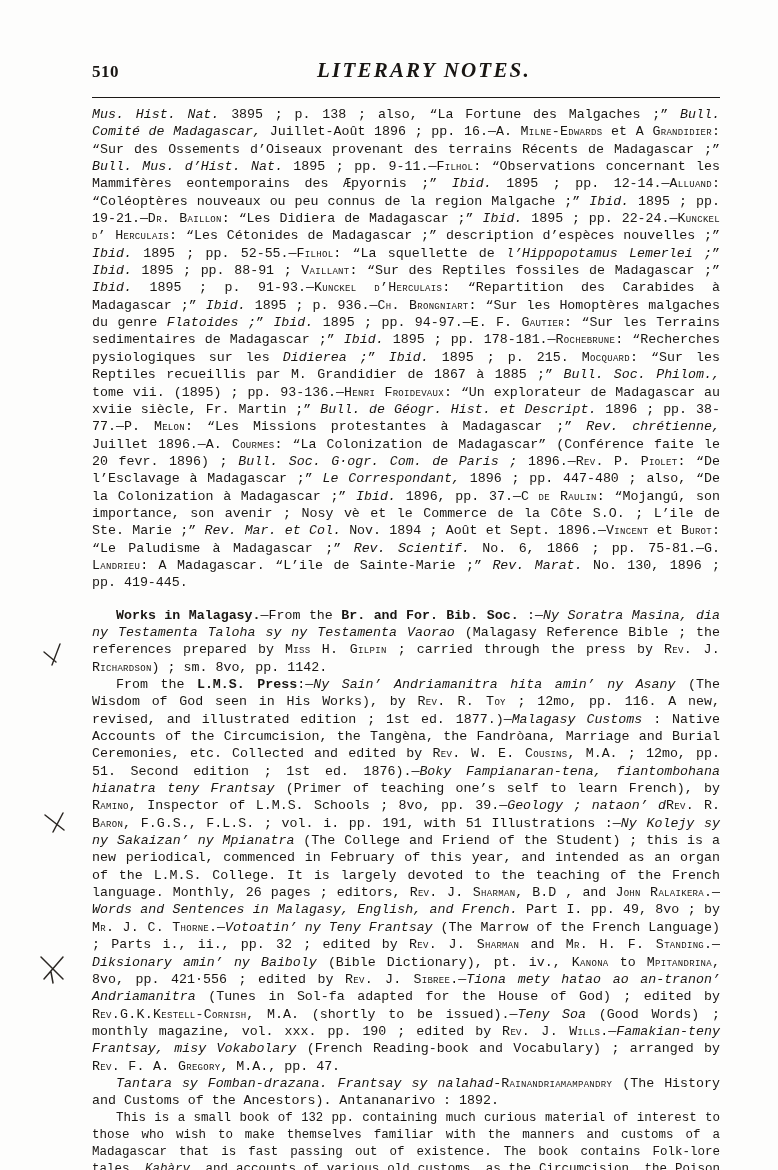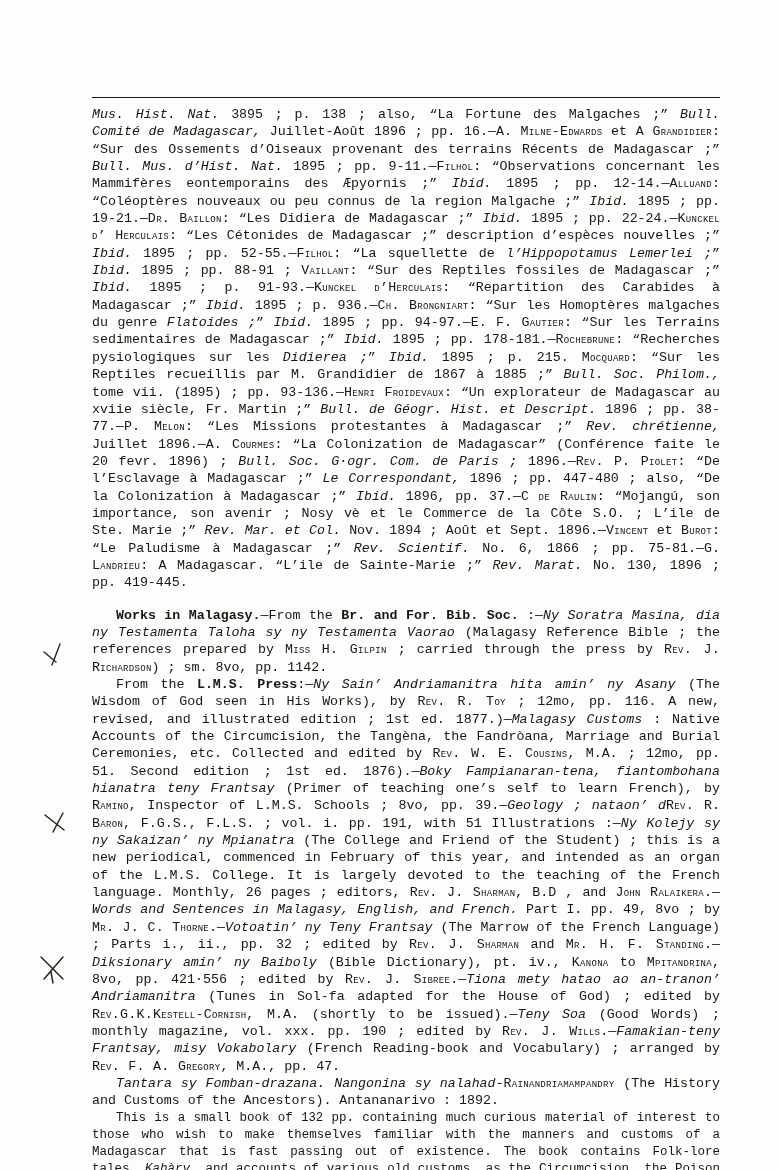--- a/index.html
+++ b/index.html
@@ -109,33 +109,37 @@
 
   .mark-1 { left: 40px; top: 638px; }
   .mark-2 { left: 42px; top: 806px; }
   .mark-3 { left: 38px; top: 952px; }
 </style>
 </head>
 <body>
 
 <div class="page">
 
+  <div class="header-row">
+    <div class="folio">510</div>
+    <div class="running-title">LITERARY NOTES.</div>
+  </div>
   <div class="rule"></div>
 
   <div class="textblock">
 
     <p class="para"><span class="it">Mus. Hist. Nat.</span> 3895 ; p. 138 ; also, “La Fortune des Malgaches ;” <span class="it">Bull. Comité de Madagascar,</span> Juillet-Août 1896 ; pp. 16.—A. <span class="sc">Milne-Edwards</span> et A <span class="sc">Grandidier</span>: “Sur des Ossements d’Oiseaux provenant des terrains Récents de Madagascar ;” <span class="it">Bull. Mus. d’Hist. Nat.</span> 1895 ; pp. 9-11.—<span class="sc">Filhol</span>: “Observations concernant les Mammifères eontemporains des Æpyornis ;” <span class="it">Ibid.</span> 1895 ; pp. 12-14.—<span class="sc">Alluand</span>: “Coléoptères nouveaux ou peu connus de la region Malgache ;” <span class="it">Ibid.</span> 1895 ; pp. 19-21.—<span class="sc">Dr. Baillon</span>: “Les Didiera de Madagascar ;” <span class="it">Ibid.</span> 1895 ; pp. 22-24.—<span class="sc">Kunckel d’ Herculais</span>: “Les Cétonides de Madagascar ;” description d’espèces nouvelles ;” <span class="it">Ibid.</span> 1895 ; pp. 52-55.—<span class="sc">Filhol</span>: “La squellette de <span class="it">l’Hippopotamus Lemerlei ;</span>” <span class="it">Ibid.</span> 1895 ; pp. 88-91 ; <span class="sc">Vaillant</span>: “Sur des Reptiles fossiles de Madagascar ;” <span class="it">Ibid.</span> 1895 ; p. 91-93.—<span class="sc">Kunckel d’Herculais</span>: “Repartition des Carabides à Madagascar ;” <span class="it">Ibid.</span> 1895 ; p. 936.—<span class="sc">Ch. Brongniart</span>: “Sur les Homoptères malgaches du genre <span class="it">Flatoides ;</span>” <span class="it">Ibid.</span> 1895 ; pp. 94-97.—E. F. <span class="sc">Gautier</span>: “Sur les Terrains sedimentaires de Madagascar ;” <span class="it">Ibid.</span> 1895 ; pp. 178-181.—<span class="sc">Rochebrune</span>: “Recherches pysiologiques sur les <span class="it">Didierea ;</span>” <span class="it">Ibid.</span> 1895 ; p. 215.  <span class="sc">Mocquard</span>: “Sur les Reptiles recueillis par M. Grandidier de 1867 à 1885 ;” <span class="it">Bull. Soc. Philom.,</span> tome vii. (1895) ; pp. 93-136.—<span class="sc">Henri Froidevaux</span>: “Un explorateur de Madagascar au xviie siècle, Fr. Martin ;” <span class="it">Bull. de Géogr. Hist. et Descript.</span> 1896 ; pp. 38-77.—P. <span class="sc">Melon</span>: “Les Missions protestantes à Madagascar ;” <span class="it">Rev. chrétienne,</span> Juillet 1896.—A. <span class="sc">Courmes</span>: “La Colonization de Madagascar” (Conférence faite le 20 fevr. 1896) ; <span class="it">Bull. Soc. G·ogr. Com. de Paris ;</span> 1896.—<span class="sc">Rev</span>. P. <span class="sc">Piolet</span>: “De l’Esclavage à Madagascar ;” <span class="it">Le Correspondant,</span> 1896 ; pp. 447-480 ; also, “De la Colonization à Madagascar ;” <span class="it">Ibid.</span> 1896, pp. 37.—C <span class="sc">de Raulin</span>: “Mojangú, son importance, son avenir ; Nosy vè et le Commerce de la Côte S.O. ; L’ile de Ste. Marie ;” <span class="it">Rev. Mar. et Col.</span> Nov. 1894 ; Août et Sept. 1896.—<span class="sc">Vincent</span> et <span class="sc">Burot</span>: “Le Paludisme à Madagascar ;” <span class="it">Rev. Scientif.</span> No. 6, 1866 ; pp. 75-81.—G. <span class="sc">Landrieu</span>: A Madagascar.  “L’ile de Sainte-Marie ;” <span class="it">Rev. Marat.</span> No. 130, 1896 ; pp. 419-445.</p>
 
     <div class="gap"></div>
 
     <p class="para indent"><span class="b">Works in Malagasy.</span>—From the <span class="b">Br. and For. Bib. Soc.</span> :—<span class="it">Ny Soratra Masina, dia ny Testamenta Taloha sy ny Testamenta Vaorao</span> (Malagasy Reference Bible ; the references prepared by <span class="sc">Miss H. Gilpin</span> ; carried through the press by <span class="sc">Rev. J. Richardson</span>) ; sm. 8vo, pp. 1142.</p>
 
     <p class="para indent">From the <span class="b">L.M.S. Press</span>:—<span class="it">Ny Sain’ Andriamanitra hita amin’ ny Asany</span> (The Wisdom of God seen in His Works), by <span class="sc">Rev. R. Toy</span> ; 12mo, pp. 116.  A new, revised, and illustrated edition ; 1st ed. 1877.)—<span class="it">Malagasy Customs</span> : Native Accounts of the Circumcision, the Tangèna, the Fandròana, Marriage and Burial Ceremonies, etc.  Collected and edited by <span class="sc">Rev. W. E. Cousins</span>, M.A. ; 12mo, pp. 51.  Second edition ; 1st ed. 1876).—<span class="it">Boky Fampianaran-tena, fiantombohana hianatra teny Frantsay</span> (Primer of teaching one’s self to learn French), by <span class="sc">Ramino</span>, Inspector of L.M.S. Schools ; 8vo, pp. 39.—<span class="it">Geology ; nataon’ d</span><span class="sc">Rev</span>. R. <span class="sc">Baron</span>, F.G.S., F.L.S. ; vol. i. pp. 191, with 51 Illustrations :—<span class="it">Ny Kolejy sy ny Sakaizan’ ny Mpianatra</span> (The College and Friend of the Student) ; this is a new periodical, commenced in February of this year, and intended as an organ of the L.M.S. College.  It is largely devoted to the teaching of the French language.  Monthly, 26 pages ; editors, <span class="sc">Rev. J. Sharman</span>, B.D , and <span class="sc">John Ralaikera</span>.—<span class="it">Words and Sentences in Malagasy, English, and French.</span>  Part I. pp. 49, 8vo ; by <span class="sc">Mr. J. C. Thorne</span>.—<span class="it">Votoatin’ ny Teny Frantsay</span> (The Marrow of the French Language) ; Parts i., ii., pp. 32 ; edited by <span class="sc">Rev. J. Sharman</span> and <span class="sc">Mr. H. F. Standing</span>.—<span class="it">Diksionary amin’ ny Baiboly</span> (Bible Dictionary), pt. iv., <span class="sc">Kanona</span> to <span class="sc">Mpitandrina</span>, 8vo, pp. 421·556 ; edited by <span class="sc">Rev. J. Sibree</span>.—<span class="it">Tiona mety hatao ao an-tranon’ Andriamanitra</span> (Tunes in Sol-fa adapted for the House of God) ; edited by <span class="sc">Rev.G.K.Kestell-Cornish</span>, M.A. (shortly to be issued).—<span class="it">Teny Soa</span> (Good Words) ; monthly magazine, vol. xxx. pp. 190 ; edited by <span class="sc">Rev. J. Wills</span>.—<span class="it">Famakian-teny Frantsay, misy Vokabolary</span> (French Reading-book and Vocabulary) ; arranged by <span class="sc">Rev. F. A. Gregory</span>, M.A., pp. 47.</p>
 
-    <p class="para indent"><span class="it">Tantara sy Fomban-drazana.  Nangonina sy nalahad-</span><span class="sc">Rainandriamampandry</span> (The History and Customs of the Ancestors).  Antananarivo : 1892.</p>
+    <p class="para indent"><span class="it">Tantara sy Fomban-drazana.  Frantsay sy nalahad-</span><span class="sc">Rainandriamampandry</span> (The History and Customs of the Ancestors).  Antananarivo : 1892.</p>
 
     <p class="para indent fine">This is a small book of <span class="osf">132</span> pp. containing much curious material of interest to those who wish to make themselves familiar with the manners and customs of a Madagascar that is fast passing out of existence.  The book contains Folk-lore tales, <span class="it">Kabàry</span>, and accounts of various old customs, as the Circumcision, the Poison ordeal, the Bathing Festival, etc.  It is intended as a preparation for a very full <span class="it">History of Madagascar</span>, written in the native language, and in process of being printed at the time of the author’s death.  About two-thirds of the material here collected has already appeared in other forms ; but the book is none the less</p>
 
   </div>
 
   <div class="margin-mark mark-1">
     <svg viewBox="0 0 34 34" aria-hidden="true">
       <path d="M4 14 L16 24 M20 6 L12 27" stroke="currentColor" stroke-width="1.4" fill="none" stroke-linecap="round"></path>
     </svg>
   </div>

